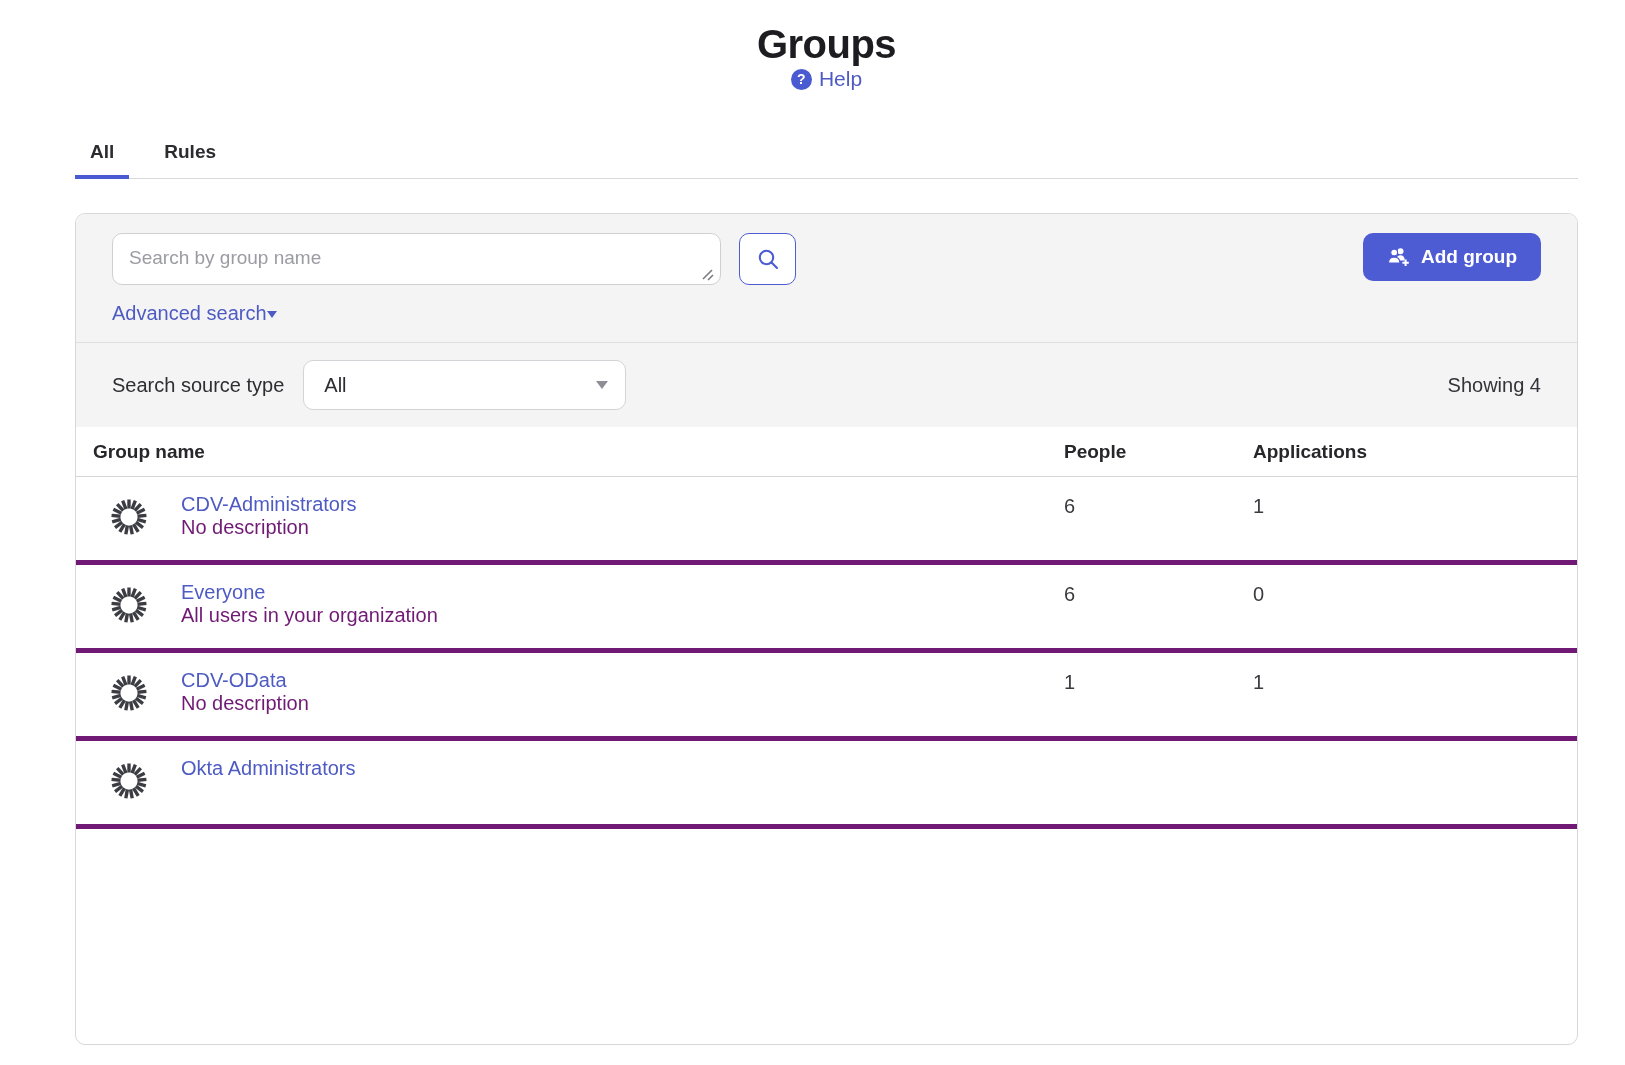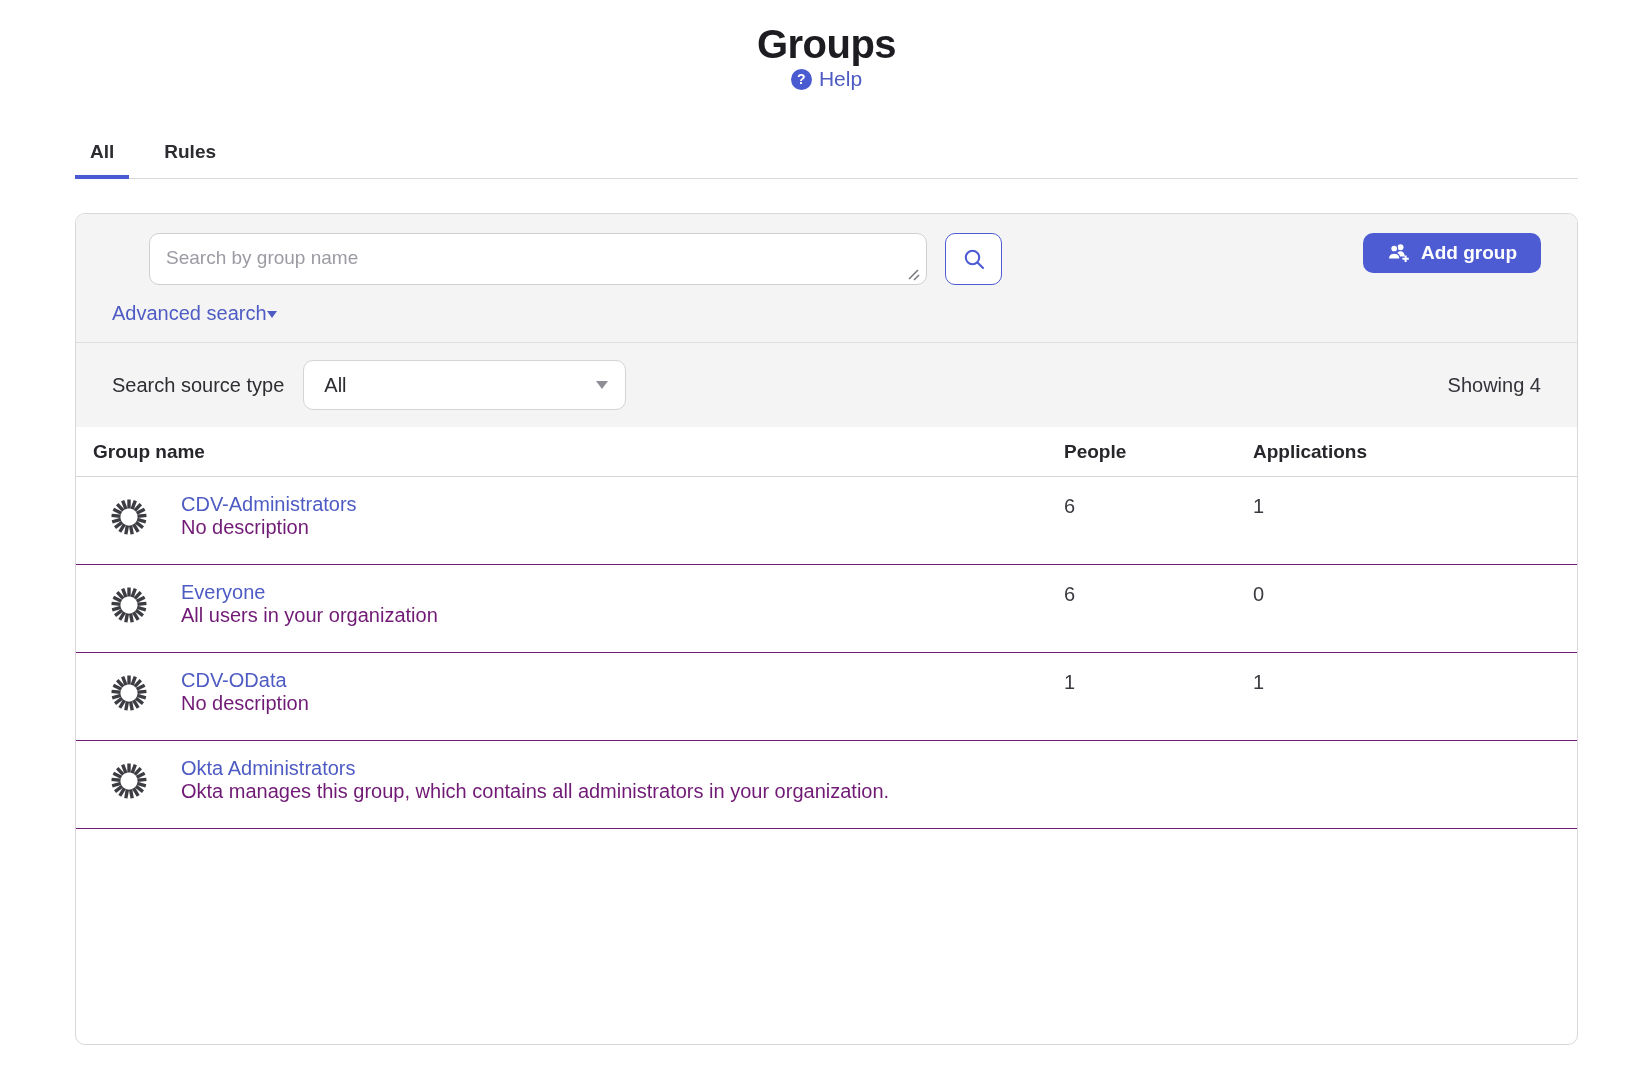--- a/index.html
+++ b/index.html
@@ -24,30 +24,30 @@
   .tab.active { border-bottom-color: #4a5ad0; }
   .tab + .tab { margin-left: 20px; }
 
   
   .card { margin-top: 34px; height: 832px; border: 1px solid #d8d8dc; border-radius: 10px;
     background: #ffffff; overflow: hidden; }
 
   .search-section { background: #f4f4f5; padding: 19px 36px 17px; }
   .search-row { display: flex; align-items: flex-start; }
   .search-input-wrap { position: relative; }
-  .search-input { width: 778px; height: 52px; border: 1px solid #cfcfd4; border-radius: 10px;
+  .search-input { width: 609px; height: 52px; border: 1px solid #cfcfd4; border-radius: 10px;
     padding: 13px 28px 13px 16px; font-size: 19px; color: #2b2b30; background: #fff;
     resize: none; overflow: hidden; outline: none;
-    font-family: "Liberation Sans", "DejaVu Sans", sans-serif; margin-left: 37px; }
+    font-family: "Liberation Sans", "DejaVu Sans", sans-serif; }
   .search-input::placeholder { color: #9b9ba3; }
   .resize-handle { position: absolute; right: 7px; bottom: 8px; }
   .search-btn { width: 57px; height: 52px; margin-left: 18px; background: #fff;
     border: 1px solid #4e5cd4; border-radius: 10px; cursor: pointer;
     display: inline-flex; align-items: center; justify-content: center; }
-  .add-group-btn { margin-left: auto; height: 40px; padding: 0 24px; background: #4e5cd4;
+  .add-group-btn { margin-left: auto; height: 48px; padding: 0 24px; background: #4e5cd4;
     border: none; border-radius: 10px; color: #fff; font-size: 19px; font-weight: 700;
     display: inline-flex; align-items: center; gap: 10px; cursor: pointer;
     font-family: "Liberation Sans", "DejaVu Sans", sans-serif; }
   .advanced-search { margin-top: 13px; display: inline-flex; align-items: center; 
     font-size: 20px; color: #4d5bc3; cursor: pointer; }
   .caret-sm { width: 0; height: 0; border-left: 5px solid transparent;
     border-right: 5px solid transparent; border-top: 7px solid #4d5bc3; margin-top: 2px; }
 
   .filter-section { background: #f4f4f5; border-top: 1px solid #dedee2; height: 85px;
     display: flex; align-items: center; padding: 0 36px; }
@@ -58,21 +58,21 @@
   .dropdown-value { font-size: 20px; color: #2b2b30; }
   .caret-gray { width: 0; height: 0; border-left: 6px solid transparent;
     border-right: 6px solid transparent; border-top: 8px solid #8e8e96; }
   .showing { margin-left: auto; font-size: 20px; color: #33333a; }
 
   
   .grid-cols { display: grid; grid-template-columns: 988px 189px auto; }
   .table-header { height: 50px; align-items: center; border-bottom: 1px solid #d6d6da; }
   .th { font-size: 19px; font-weight: 700; color: #26262b; }
   .th-name { padding-left: 17px; }
-  .group-row { border-bottom: 1px solid #701a75; min-height: 88px; }
+  .group-row { border-bottom: 5px solid #701a75; min-height: 88px; }
   .cell-name { display: flex; align-items: flex-start; padding: 16px 10px 16px 33px; }
   .group-icon { flex: 0 0 40px; margin-top: 4px; }
   .group-text { margin-left: 32px; }
   .group-link { font-size: 20px; color: #4d5bc3; cursor: pointer; text-decoration: none; display: inline-block; }
   .group-desc { font-size: 20px; color: #701a75; }
   .cell-num { font-size: 20px; color: #3a3a40; padding-top: 18px; }
 </style>
 </head>
 <body>
 
@@ -247,21 +247,20 @@
             <line x1="20" y1="2.5" x2="20" y2="11.5" stroke="#3c3c43" stroke-width="3.4" transform="rotate(211.76470588235293 20 20)"></line>
             <line x1="20" y1="2.5" x2="20" y2="11.5" stroke="#3c3c43" stroke-width="3.4" transform="rotate(232.94117647058823 20 20)"></line>
             <line x1="20" y1="2.5" x2="20" y2="11.5" stroke="#3c3c43" stroke-width="3.4" transform="rotate(254.11764705882354 20 20)"></line>
             <line x1="20" y1="2.5" x2="20" y2="11.5" stroke="#3c3c43" stroke-width="3.4" transform="rotate(275.29411764705884 20 20)"></line>
             <line x1="20" y1="2.5" x2="20" y2="11.5" stroke="#3c3c43" stroke-width="3.4" transform="rotate(296.47058823529414 20 20)"></line>
             <line x1="20" y1="2.5" x2="20" y2="11.5" stroke="#3c3c43" stroke-width="3.4" transform="rotate(317.6470588235294 20 20)"></line>
             <line x1="20" y1="2.5" x2="20" y2="11.5" stroke="#3c3c43" stroke-width="3.4" transform="rotate(338.8235294117647 20 20)"></line>
           </svg>
         <div class="group-text">
           <a class="group-link">Okta Administrators</a>
-          <div class="group-desc">Okta manages this group, which contains all administrators in your organization.</div>
         </div>
       </div>
       <div class="cell-num"></div>
       <div class="cell-num"></div>
     </div>
 
   </div>
 </div>
 
 </body></html>

